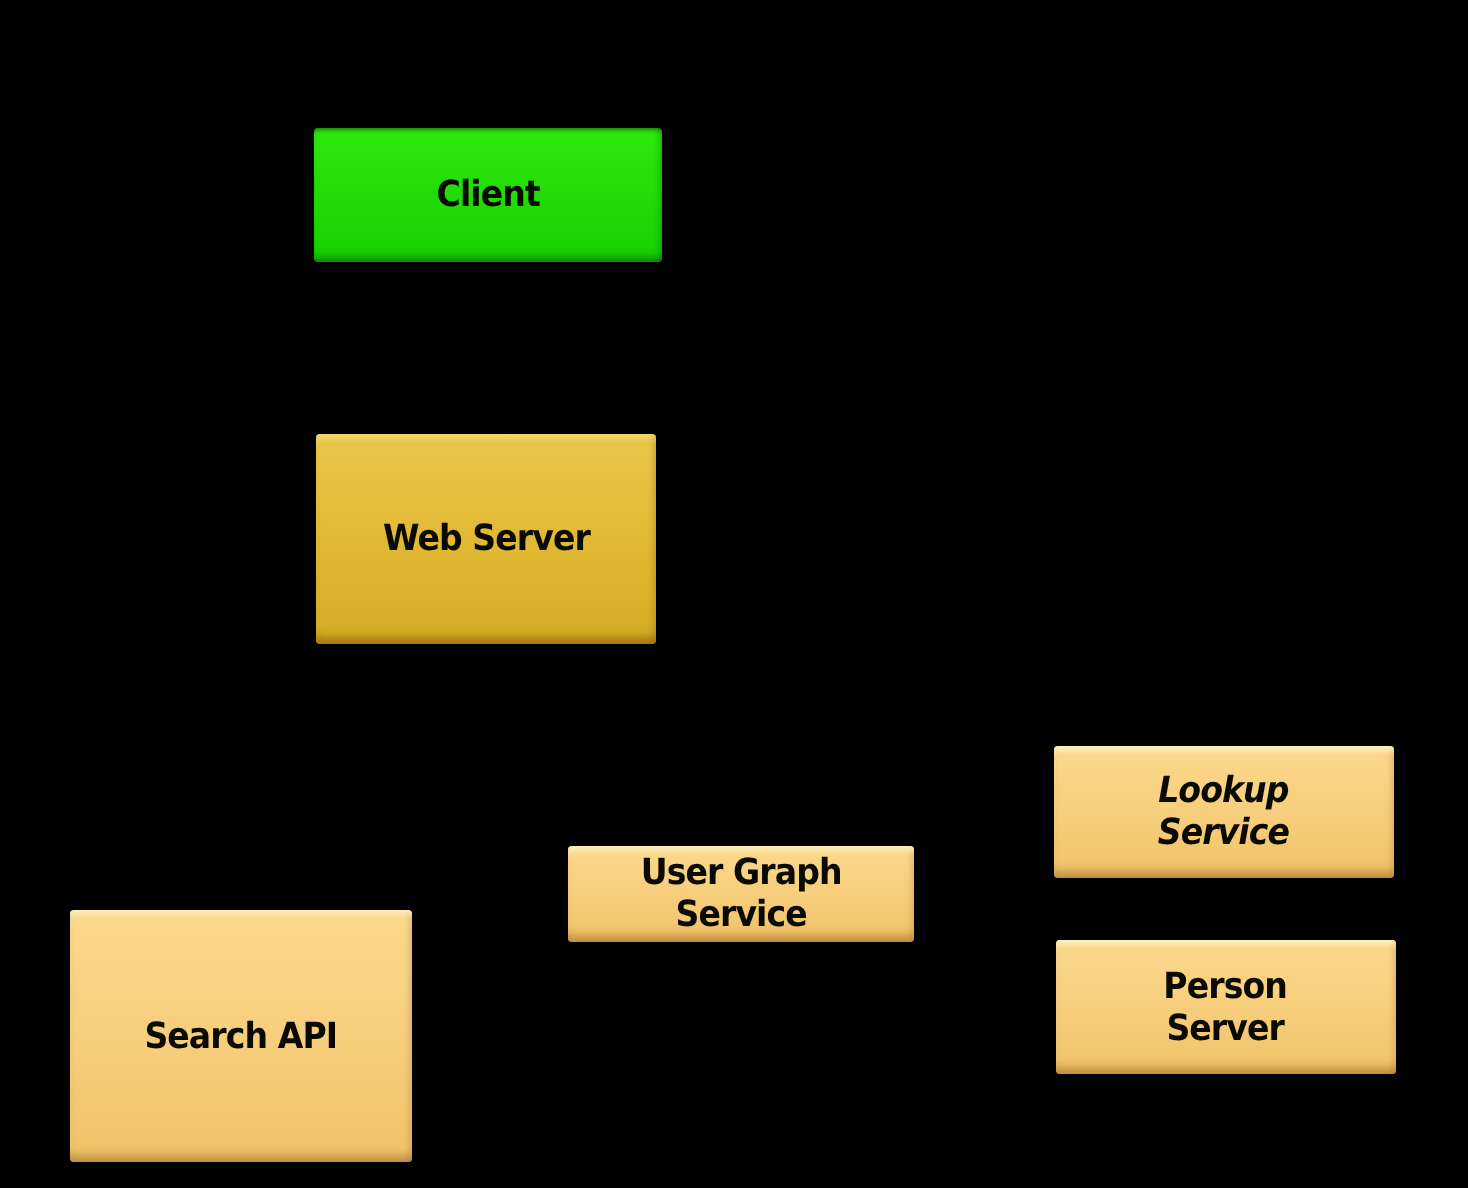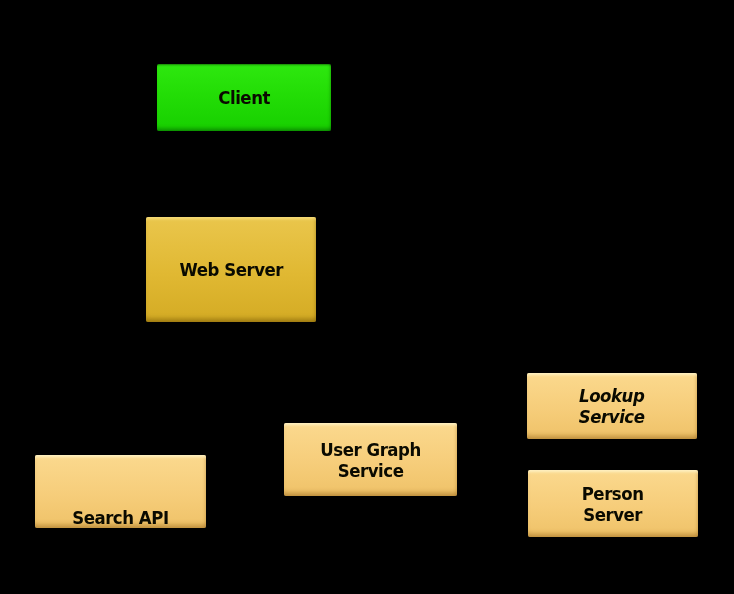--- a/index.html
+++ b/index.html
@@ -51,23 +51,23 @@
   }
   .node.tan {
     background: linear-gradient(180deg, #fbd98e 0%, #f6cd7a 55%, #efc268 100%);
     box-shadow:
       inset 0 4px 3px -2px rgba(255, 246, 205, 0.85),
       inset 0 -6px 5px -3px rgba(150, 100, 25, 0.55),
       inset -3px 0 3px -2px rgba(160, 110, 30, 0.30),
       4px 5px 7px rgba(0, 0, 0, 0.85);
   }
   .n-client     { left: 157px; top: 33px;  width: 174px; height: 67px; margin-top: 31px; }
-  .n-webserver  { left: 146px; top: 217px; width: 170px; height: 105px; }
-  .n-searchapi  { left: 35px;  top: 455px; width: 171px; height: 73px; align-items: flex-end; }
-  .n-usergraph  { left: 284px; top: 423px; width: 173px; height: 73px; }
+  .n-webserver  { left: 158px; top: 217px; width: 170px; height: 105px; }
+  .n-searchapi  { left: 35px;  top: 455px; width: 171px; height: 126px; }
+  .n-usergraph  { left: 284px; top: 423px; width: 173px; height: 48px; }
   .n-lookup     { left: 527px; top: 373px; width: 170px; height: 66px; font-style: italic; }
   .n-person     { left: 528px; top: 470px; width: 170px; height: 67px; }
 </style>
 </head>
 <body>
 
 <div class="stage">
 
   <div class="node green n-client">
     <span class="label">Client</span>

